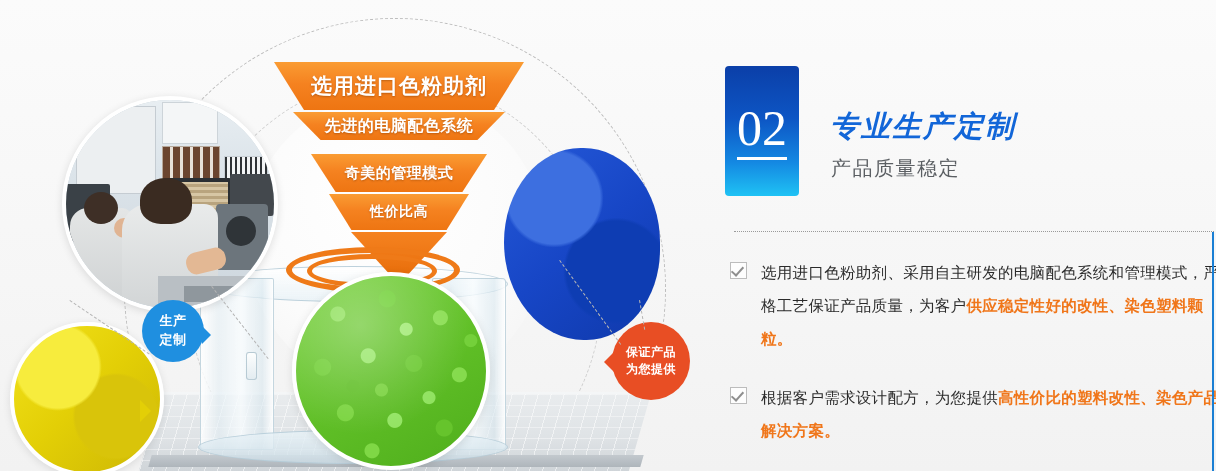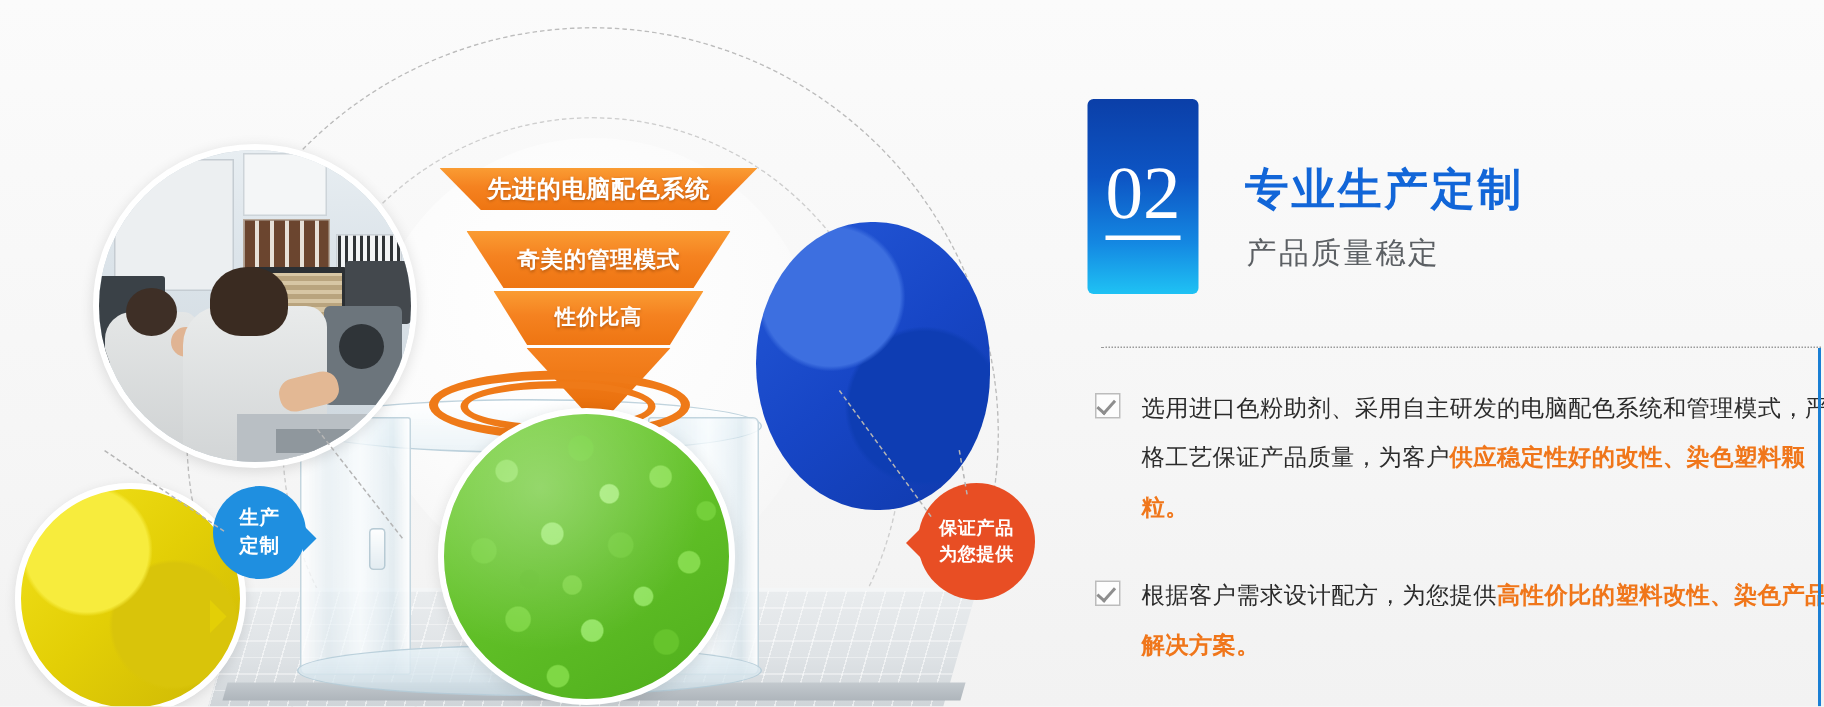--- a/index.html
+++ b/index.html
@@ -115,38 +115,38 @@
     border-radius:50% 50% 48% 52%;
     background:
       radial-gradient(circle at 32% 26%,#3d6fe0 0 26%,transparent 28%),
       radial-gradient(circle at 72% 64%,#0e3db3 0 30%,transparent 32%),
       linear-gradient(140deg,#2559d8 0%,#1746c6 50%,#0f39ab 100%);}
 
   
   .badge{position:absolute;border-radius:50%;display:flex;flex-direction:column;
     align-items:center;justify-content:center;color:#fff;font-weight:bold;
     font-size:13px;line-height:1.45;text-align:center;letter-spacing:.5px;}
-  #badge-blue{left:142px;top:324px;width:62px;height:62px;background:#1f8fe0;}
+  #badge-blue{left:142px;top:300px;width:62px;height:62px;background:#1f8fe0;}
   #badge-blue:after{content:"";position:absolute;right:-7px;top:26px;
     border:9px solid transparent;border-left-color:#1f8fe0;border-right:0;}
   #badge-red{left:612px;top:322px;width:78px;height:78px;background:#e84e24;font-size:12px;}
   #badge-red:before{content:"";position:absolute;left:-8px;top:30px;
     border:10px solid transparent;border-right-color:#e84e24;border-left:0;}
 
   .dash{position:absolute;border-top:1px dashed #b5b5b5;transform-origin:0 0;}
 
   
   #panel{position:absolute;left:716px;top:0;width:500px;height:471px;overflow:hidden;}
   #num-badge{position:absolute;left:9px;top:66px;width:74px;height:130px;border-radius:4px;
     background:linear-gradient(180deg,#0b3fa8 0%,#0d55c4 40%,#1488e2 74%,#1fc2f4 100%);
     display:flex;align-items:center;justify-content:center;}
   #num-badge span{color:#fff;font-size:50px;font-family:"Liberation Serif","DejaVu Serif",serif;
     border-bottom:3px solid #fff;padding-bottom:4px;line-height:1;}
   #head-title{position:absolute;left:114px;top:107px;font-size:29px;font-weight:bold;
-    color:#1266d8;letter-spacing:2px;white-space:nowrap;}
+    color:#1266d8;letter-spacing:2px;white-space:nowrap;font-style:italic;}
   #head-sub{position:absolute;left:115px;top:155px;font-size:20px;color:#5b5f63;
     letter-spacing:1.5px;white-space:nowrap;}
   #divider{position:absolute;left:18px;top:231px;width:480px;height:0;
     border-top:1px dotted #9a9a9a;}
   #edge-line{position:absolute;right:2px;top:232px;width:2px;height:239px;background:#1a7fd4;}
 
   .bullet{position:absolute;left:14px;display:flex;gap:14px;}
   #b1{top:256px;}
   #b2{top:381px;}
   .chk{width:15px;height:15px;margin-top:6px;flex:0 0 15px;position:relative;
@@ -172,20 +172,21 @@
     <div id="platform-edge"></div>
 
     <div id="drum-top"></div>
     <div class="glass" id="glass-l"></div>
     <div class="glass" id="glass-r"></div>
     <div class="handle" style="left:246px;top:352px;"></div>
     <div class="handle" style="left:458px;top:352px;"></div>
     <div id="drum-bot"></div>
 
     <div id="funnel">
+      <div class="tier" id="tier0">选用进口色粉助剂</div>
       <div class="tier" id="tier1">先进的电脑配色系统</div>
       <div class="tier" id="tier2">奇美的管理模式</div>
       <div class="tier" id="tier3">性价比高</div>
       <div id="tier-tip"></div>
     </div>
 
     <div class="ring" id="ring1"></div>
     <div class="ring" id="ring2"></div>
 
     <div id="pellets"></div>

